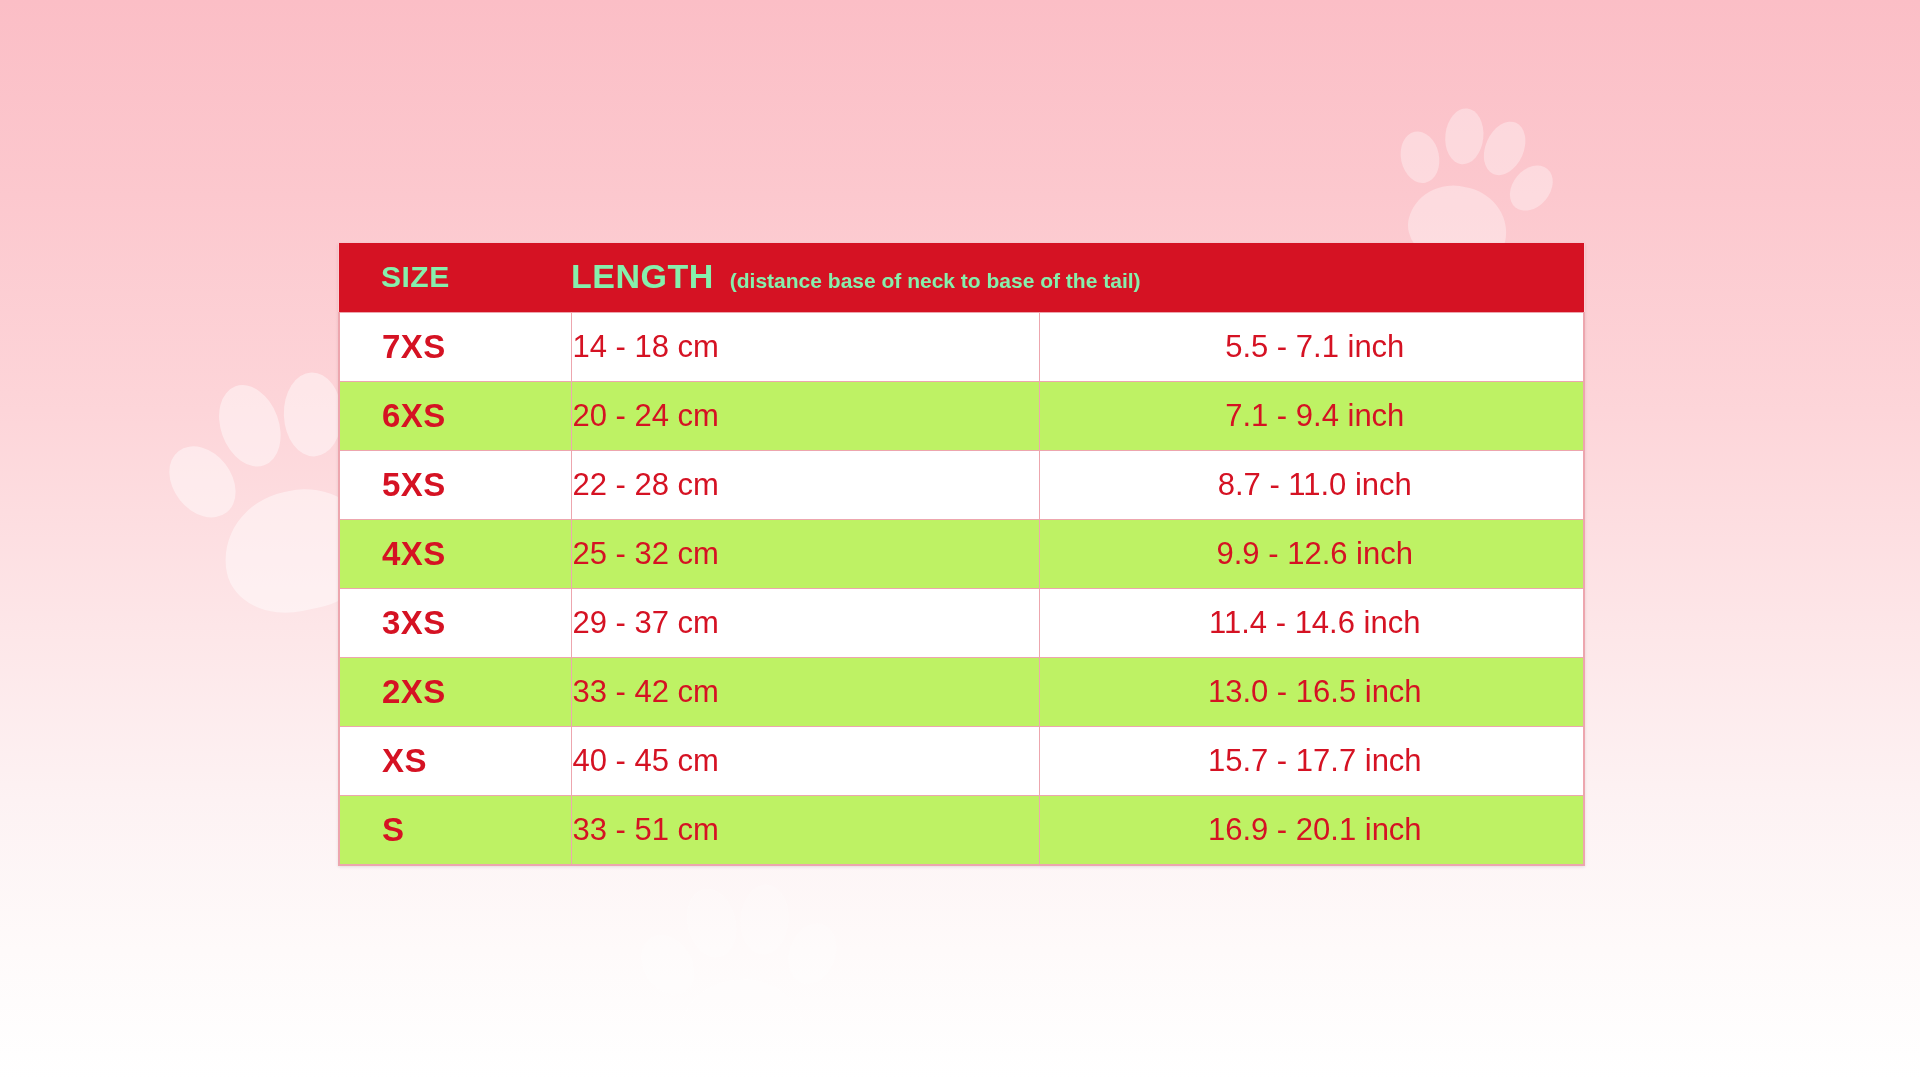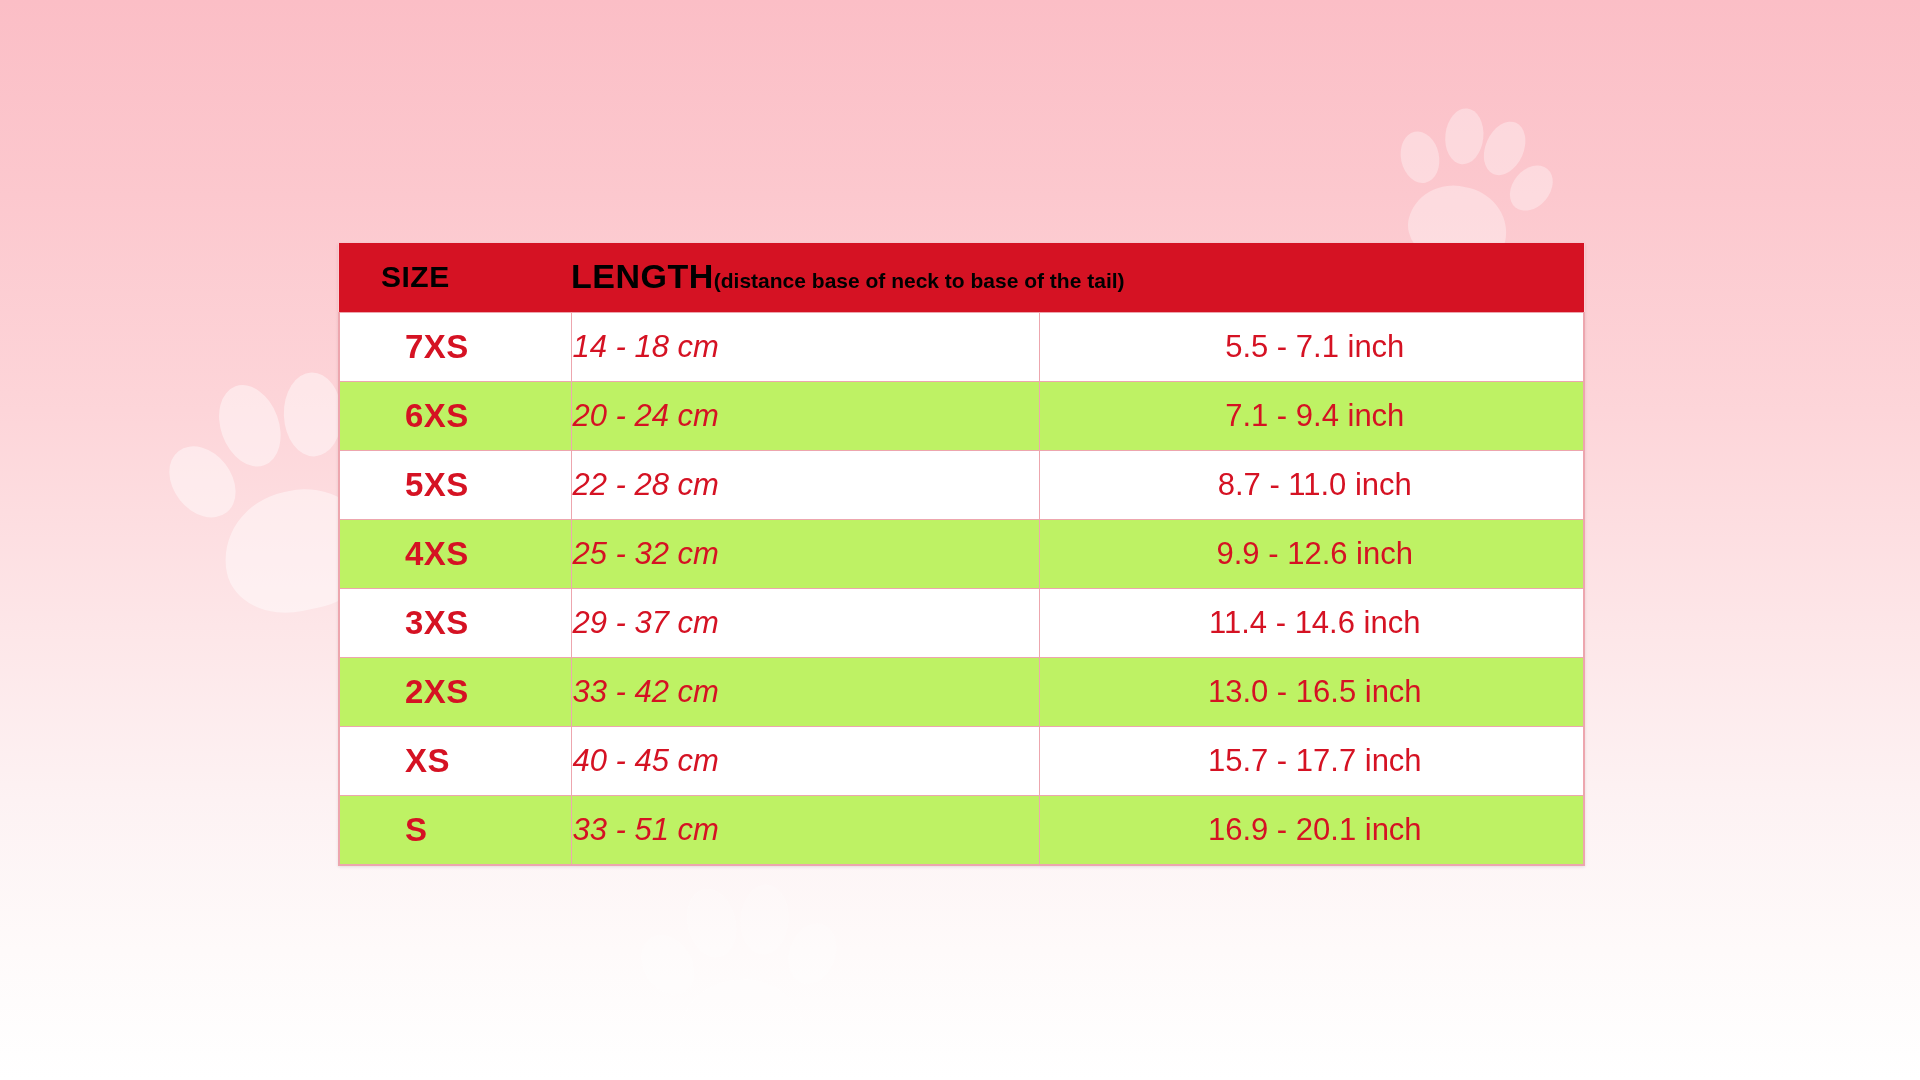--- a/index.html
+++ b/index.html
@@ -59,21 +59,21 @@
     border-collapse: collapse;
     table-layout: fixed;
     box-shadow: 0 1px 3px rgba(0,0,0,0.10);
   }
   table.size-chart col.c-size   { width: 232px; }
   table.size-chart col.c-cm     { width: 468px; }
   table.size-chart col.c-inch   { width: 545px; }
 
   thead th.head-cell {
     background: #d51223;
-    color: #000000;
+    color: #86efac;
     text-align: left;
     padding: 14px 0 16px 0;
     height: 30px;
     vertical-align: middle;
     border: none;
   }
   .head-size {
     padding-left: 42px;
     font-size: 30px;
     font-weight: bold;
@@ -81,42 +81,41 @@
   }
   .head-length-main {
     font-size: 34px;
     font-weight: bold;
     letter-spacing: 0.5px;
     text-align: right;
   }
   .head-length-sub {
     font-size: 21px;
     font-weight: bold;
-    margin-left: 0;
+    margin-left: 16px;
   }
   .head-length-cell { padding-left: 36px; }
 
   tbody td {
     border: 1px solid #eda6ae;
     color: #d51223;
     font-size: 31px;
     height: 66px;
     vertical-align: middle;
     background: #ffffff;
   }
   tbody tr.alt td { background: #bef264; }
 
   td.cell-size {
     font-weight: bold;
-    padding-left: 65px;
+    padding-left: 42px;
     font-size: 33px;
     letter-spacing: 0.5px;
   }
   td.cell-cm {
-    font-style: italic;
   }
   td.cell-inch {
     padding-left: 8px;
     text-align: center;
   }
   tbody tr td:first-child { border-left: 2px solid #eda6ae; }
   tbody tr td:last-child { border-right: 2px solid #eda6ae; }
   tbody tr:last-child td { border-bottom: 2px solid #eda6ae; }
 </style>
 </head>

